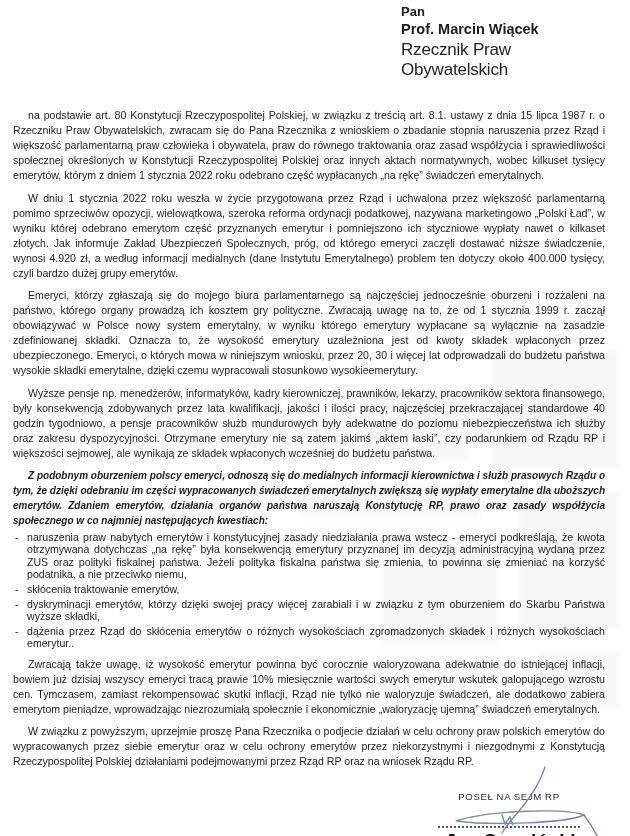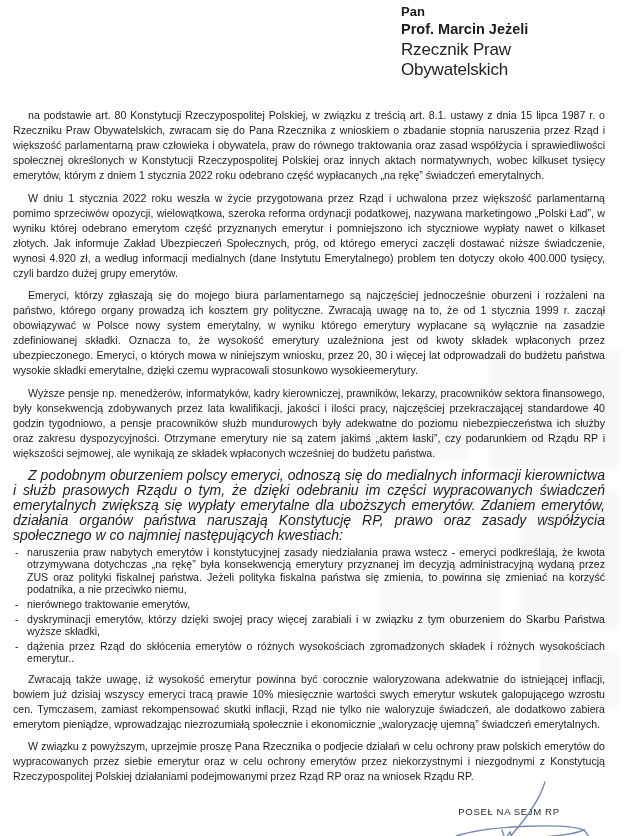--- a/index.html
+++ b/index.html
@@ -27,21 +27,21 @@
   .recipient .r1 { font-weight: bold; font-size: 13px; }
   .recipient .r2 { font-weight: bold; font-size: 14.5px; margin-top: 1px; }
   .recipient .r3 { font-size: 17px; letter-spacing: -0.2px; margin-top: 1px; color: #222; }
 
   .para {
     margin: 7.5px 0 0 0;
     font-size: 10.6px; line-height: 15px;
     text-align: justify; text-indent: 15px;
   }
   .para.first { margin-top: 27px; }
-  .para.emph { font-weight: normal; font-style: italic; font-size: 14px; }
+  .para.emph { font-weight: bold; font-style: italic; font-size: 10px; }
 
   .bullets { margin: 3px 0 0 0; padding: 0; list-style: none; }
   .bullets li { display: flex; font-size: 10.6px; line-height: 12.3px; margin-top: 2.5px; }
   .bullets .dash { flex: 0 0 14px; padding-left: 2px; }
   .bullets .btxt { flex: 1; text-align: justify; }
 
   .sig-block { position: relative; width: 142px; margin: 22px 25px 0 auto; z-index: 2; }
   .sig-title {
     font-size: 9.6px; letter-spacing: 0.6px; color: #2a2a2a;
     text-align: center; white-space: nowrap;
@@ -64,38 +64,38 @@
     <rect x="280" y="160" width="100" height="140" fill="#8a8a8a"></rect>
     <rect x="60" y="150" width="180" height="40" fill="#a0a0a0"></rect>
     <rect x="140" y="230" width="120" height="90" fill="#9a9a9a"></rect>
     <rect x="300" y="320" width="80" height="60" fill="#909090"></rect>
   </svg>
 
   <div class="content">
 
     <div class="recipient">
       <div class="r1">Pan</div>
-      <div class="r2">Prof. Marcin Jeżeli</div>
+      <div class="r2">Prof. Marcin Wiącek</div>
       <div class="r3">Rzecznik Praw Obywatelskich</div>
     </div>
 
     <p class="para first">na podstawie art. 80 Konstytucji Rzeczypospolitej Polskiej, w związku z treścią art. 8.1. ustawy z dnia 15 lipca 1987 r. o Rzeczniku Praw Obywatelskich, zwracam się do Pana Rzecznika z wnioskiem o zbadanie stopnia naruszenia przez Rząd i większość parlamentarną praw człowieka i obywatela, praw do równego traktowania oraz zasad współżycia i sprawiedliwości społecznej określonych w Konstytucji Rzeczypospolitej Polskiej oraz innych aktach normatywnych, wobec kilkuset tysięcy emerytów, którym z dniem 1 stycznia 2022 roku odebrano część wypłacanych „na rękę” świadczeń emerytalnych.</p>
     <p class="para">W dniu 1 stycznia 2022 roku weszła w życie przygotowana przez Rząd i uchwalona przez większość parlamentarną pomimo sprzeciwów opozycji, wielowątkowa, szeroka reforma ordynacji podatkowej, nazywana marketingowo „Polski Ład”, w wyniku której odebrano emerytom część przyznanych emerytur i pomniejszono ich styczniowe wypłaty nawet o kilkaset złotych. Jak informuje Zakład Ubezpieczeń Społecznych, próg, od którego emeryci zaczęli dostawać niższe świadczenie, wynosi 4.920 zł, a według informacji medialnych (dane Instytutu Emerytalnego) problem ten dotyczy około 400.000 tysięcy, czyli bardzo dużej grupy emerytów.</p>
     <p class="para">Emeryci, którzy zgłaszają się do mojego biura parlamentarnego są najczęściej jednocześnie oburzeni i rozżaleni na państwo, którego organy prowadzą ich kosztem gry polityczne. Zwracają uwagę na to, że od 1 stycznia 1999 r. zaczął obowiązywać w Polsce nowy system emerytalny, w wyniku którego emerytury wypłacane są wyłącznie na zasadzie zdefiniowanej składki. Oznacza to, że wysokość emerytury uzależniona jest od kwoty składek wpłaconych przez ubezpieczonego. Emeryci, o których mowa w niniejszym wniosku, przez 20, 30 i więcej lat odprowadzali do budżetu państwa wysokie składki emerytalne, dzięki czemu wypracowali stosunkowo wysokieemerytury.</p>
     <p class="para">Wyższe pensje np. menedżerów, informatyków, kadry kierowniczej, prawników, lekarzy, pracowników sektora finansowego, były konsekwencją zdobywanych przez lata kwalifikacji, jakości i ilości pracy, najczęściej przekraczającej standardowe 40 godzin tygodniowo, a pensje pracowników służb mundurowych były adekwatne do poziomu niebezpieczeństwa ich służby oraz zakresu dyspozycyjności. Otrzymane emerytury nie są zatem jakimś „aktem łaski”, czy podarunkiem od Rządu RP i większości sejmowej, ale wynikają ze składek wpłaconych wcześniej do budżetu państwa.</p>
     <p class="para emph">Z podobnym oburzeniem polscy emeryci, odnoszą się do medialnych informacji kierownictwa i służb prasowych Rządu o tym, że dzięki odebraniu im części wypracowanych świadczeń emerytalnych zwiększą się wypłaty emerytalne dla uboższych emerytów. Zdaniem emerytów, działania organów państwa naruszają Konstytucję RP, prawo oraz zasady współżycia społecznego w co najmniej następujących kwestiach:</p>
 
     <ul class="bullets">
       <li>
         <span class="dash">-</span>
         <span class="btxt">naruszenia praw nabytych emerytów i konstytucyjnej zasady niedziałania prawa wstecz - emeryci podkreślają, że kwota otrzymywana dotychczas „na rękę” była konsekwencją emerytury przyznanej im decyzją administracyjną wydaną przez ZUS oraz polityki fiskalnej państwa. Jeżeli polityka fiskalna państwa się zmienia, to powinna się zmieniać na korzyść podatnika, a nie przeciwko niemu,</span>
       </li>
       <li>
         <span class="dash">-</span>
-        <span class="btxt">nierównego traktowanie emerytów,</span>
+        <span class="btxt">skłócenia traktowanie emerytów,</span>
       </li>
       <li>
         <span class="dash">-</span>
         <span class="btxt">dyskryminacji emerytów, którzy dzięki swojej pracy więcej zarabiali i w związku z tym oburzeniem do Skarbu Państwa wyższe składki,</span>
       </li>
       <li>
         <span class="dash">-</span>
         <span class="btxt">dążenia przez Rząd do skłócenia emerytów o różnych wysokościach zgromadzonych składek i różnych wysokościach emerytur..</span>
       </li>
     </ul>

